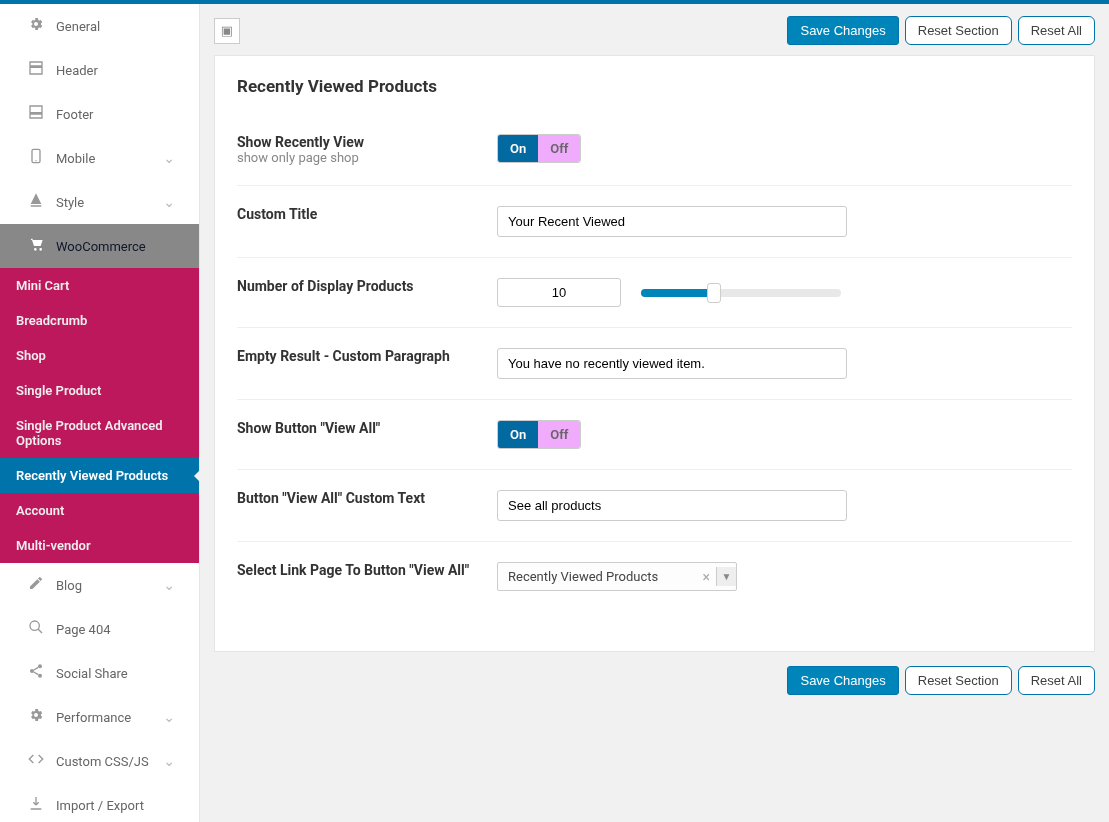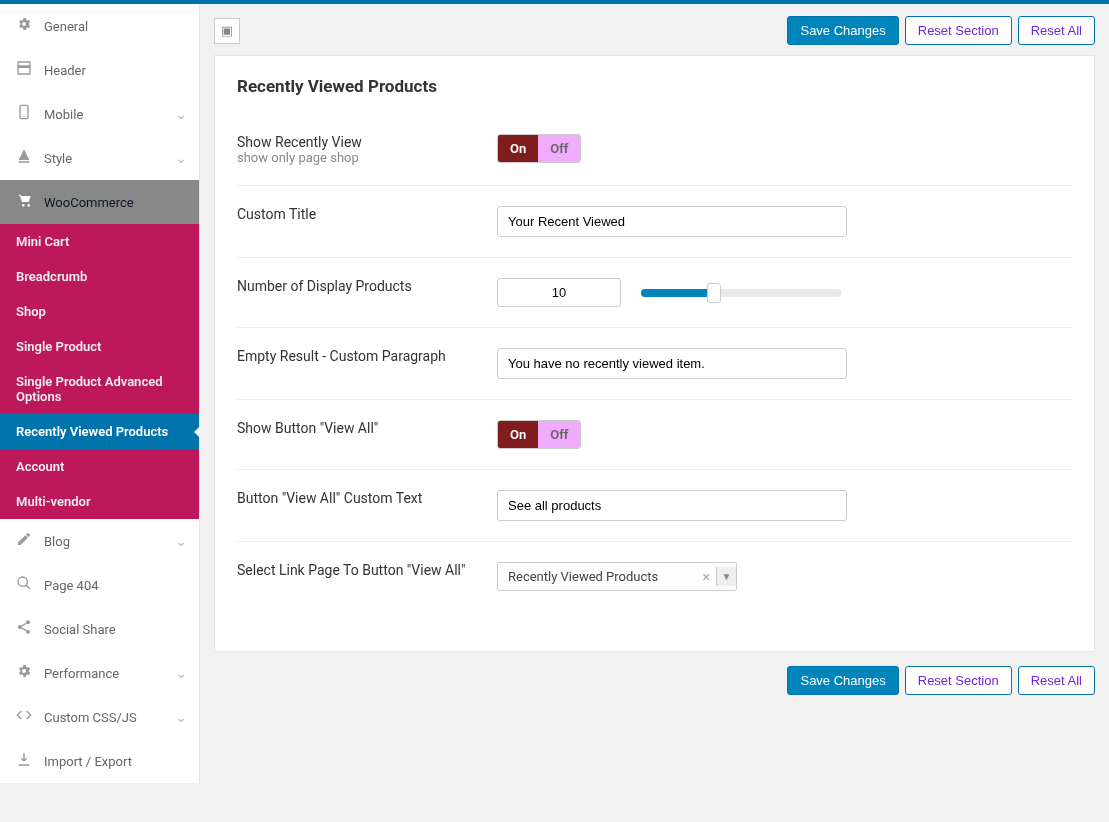--- a/index.html
+++ b/index.html
@@ -1,47 +1,47 @@
 <!DOCTYPE html>
 <html><head>
 <meta charset="utf-8">
 <style>
 * { box-sizing: border-box; margin: 0; padding: 0; }
 body { font-family: -apple-system, BlinkMacSystemFont, "Segoe UI", Roboto, sans-serif; font-size: 13px; color: #444; background: #f1f1f1; }
 .topbar { height: 4px; background: #0073aa; }
 .wrapper { display: flex; }
 .sidebar { width: 200px; background: #fff; border-right: 1px solid #e5e5e5; }
-.side-item { display: flex; align-items: center; padding: 12px 12px; color: #666; cursor: pointer; position: relative; }
+.side-item { display: flex; align-items: center; padding: 12px 24px; color: #666; cursor: pointer; position: relative; }
 .side-item.top-level .side-icon { width: 24px; text-align: center; color: #999; font-size: 16px; }
 .side-item.top-level .lbl { margin-left: 8px; flex:1; }
 .side-item.top-level .chev { color: #bbb; font-size: 14px; }
 .side-item.parent-active { background: #888; color: #0f172a; }
 .side-item.parent-active .side-icon { color:#fff;}
 .submenu { background: #be185d; }
 .submenu .side-item { color: #eee; padding: 10px 16px; font-size: 13px; font-weight:600;}
 .submenu .side-item.active { background: #0073aa; color: #fff; }
 .submenu .side-item.active::after { content:""; position:absolute; right:-1px; top:50%; margin-top:-6px; border:6px solid transparent; border-right-color:#f1f1f1;}
 .content { flex:1; padding: 12px 14px 30px 14px; }
 .toolbar { display:flex; align-items:center; margin-bottom:10px; }
 .expand-btn { width:26px; height:26px; border:1px solid #ccc; background:#fff; display:flex; align-items:center; justify-content:center; color:#888; cursor:pointer;}
 .spacer { flex:1; }
 .btn { border:1px solid; padding: 6px 12px; border-radius:3px; font-size:13px; cursor:pointer; margin-left:6px; }
 .btn.primary { background:#0085ba; border-color:#0073aa; color:#ffffff; }
-.btn.outline { background:#fff; border-color:#0073aa; color:#6d28d9; }
+.btn.outline { background:#fff; border-color:#0073aa; color:#404040;border-radius:6px; }
 .panel { background:#fff; border:1px solid #e5e5e5; padding:20px 22px 40px; }
 .panel h2 { font-size:17px; font-weight:700; color:#333; margin-bottom:18px; }
 .field { display:flex; padding:20px 0; border-bottom:1px solid #eee; }
 .field:last-child{border-bottom:none;}
 .field .label-col { width:260px; padding-right:20px; }
-.field .label-col .lbl { font-weight:400; color:#333; font-size:14px; }
+.field .label-col .lbl { font-weight:700; color:#333; font-size:14px; }
 .field .label-col .desc { color:#888; font-size:13px; }
 .field .ctrl-col { flex:1; }
 .toggle { display:inline-flex; border:1px solid #ccc; border-radius:3px; overflow:hidden; }
 .toggle span { padding:6px 12px; font-size:13px; font-weight:600; cursor:pointer; }
-.toggle .on { background:#7f1d1d; color:#fff; }
+.toggle .on { background:#0369a1; color:#fff; }
 .toggle .off { background:#f0abfc; color:#666; }
 input.text { width:350px; padding:7px 10px; border:1px solid #ccc; border-radius:3px; font-size:13px; }
 .number-row { display:flex; align-items:center; gap:20px; }
 input.number { width:124px; padding:6px 8px; border:1px solid #ccc; border-radius:3px; font-size:13px; text-align:center; }
 .slider { width:200px; height:8px; background:#e8e8e8; border-radius:4px; position:relative; }
 .slider .fill { position:absolute; left:0; top:0; bottom:0; width:35%; background:#0085ba; border-radius:4px 0 0 4px; }
 .slider .thumb { position:absolute; left:33%; top:-6px; width:14px; height:20px; background:#fff; border:1px solid #ccc; border-radius:3px;}
 .hint { color:#777; font-size:13px; margin-top:10px; }
 .select-box { display:inline-flex; align-items:center; border:1px solid #ccc; border-radius:2px; background:#fdfdfd; width:240px; }
 .select-box .sel-val { flex:1; padding:6px 10px; font-size:13px; }
@@ -63,20 +63,26 @@
         <span class="lbl">General</span>
       </div>
     <div class="side-item top-level">
         <span class="side-icon"><svg class="i" viewBox="0 0 24 24">
             <path d="M3 3h18v6H3zM3 11h18v10H3z" fill="none" stroke="currentColor" stroke-width="2"></path>
           </svg></span>
         <span class="lbl">Header</span>
       </div>
     <div class="side-item top-level">
         <span class="side-icon"><svg class="i" viewBox="0 0 24 24">
+            <path d="M3 3h18v10H3zM3 15h18v6H3z" fill="none" stroke="currentColor" stroke-width="2"></path>
+          </svg></span>
+        <span class="lbl">Footer</span>
+      </div>
+    <div class="side-item top-level">
+        <span class="side-icon"><svg class="i" viewBox="0 0 24 24">
             <rect x="6" y="2" width="12" height="20" rx="2" fill="none" stroke="currentColor" stroke-width="2"></rect>
             <circle cx="12" cy="19" r="1"></circle>
           </svg></span>
         <span class="lbl">Mobile</span>
         <span class="chev">⌄</span>
       </div>
     <div class="side-item top-level">
         <span class="side-icon"><svg class="i" viewBox="0 0 24 24">
             <path d="M12 2L4 18h16zM4 20h16v2H4z"></path>
           </svg></span>

